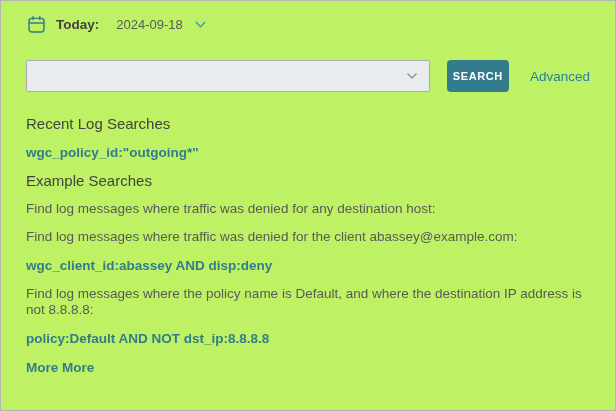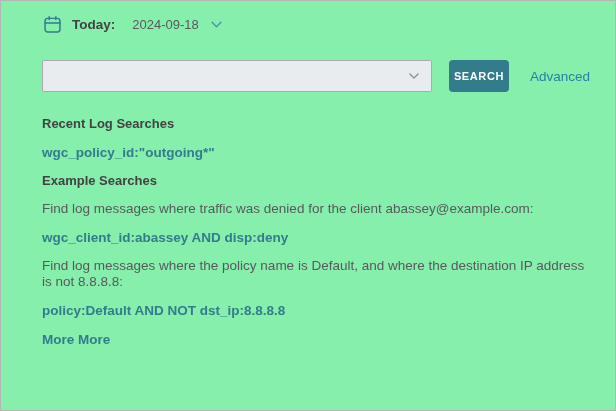--- a/index.html
+++ b/index.html
@@ -1,23 +1,22 @@
 <!DOCTYPE html>
 <html><head>
 <meta charset="utf-8">
 <style>
   * { margin:0; padding:0; box-sizing:border-box; }
   html,body { width:616px; height:411px; }
   body { font-family:"Liberation Sans","DejaVu Sans",sans-serif; }
   .page {
     width:616px; height:411px;
-    background:#86efac;
+    background:#bef264;
     border:1px solid #b5b5b5;
     overflow:hidden;
-    padding-left:16px;
   }
   
   .date-row {
     display:flex; align-items:center;
     padding:13px 0 0 25px;
   }
   .cal-icon { width:21px; height:21px; display:block; }
   .date-label {
     margin-left:9px;
     font-size:13.5px; font-weight:bold; color:#424242;
@@ -54,21 +53,21 @@
   }
   .advanced-link {
     margin-left:21px;
     font-size:13.5px; color:#2382a5;
     text-decoration:none; cursor:pointer;
   }
   
   .content { padding:24px 25px 0 25px; }
   .line { line-height:16px; margin-bottom:12px; }
   .section-heading {
-    font-size:13px; font-weight:bold; color:#424242;
+    font-size:15px; font-weight:normal; color:#424242;
   }
   .desc-text {
     font-size:13.5px; color:#58595b;
   }
   .query-link, .learn-more {
     font-size:13.5px; font-weight:bold; color:#337c8c;
     text-decoration:none; cursor:pointer; display:inline-block;
   }
   .gap-sm { margin-top:0; }
 </style>
@@ -104,20 +103,21 @@
 
   <div class="content">
 
     <div class="line section-heading">Recent Log Searches</div>
     <div class="line">
       <a class="query-link">wgc_policy_id:"outgoing*"</a>
     </div>
 
     <div class="line section-heading gap-sm">Example Searches</div>
 
+    <div class="line desc-text">Find log messages where traffic was denied for any destination host:</div>
 
     <div class="line desc-text gap-sm">Find log messages where traffic was denied for the client abassey@example.com:</div>
     <div class="line">
       <a class="query-link">wgc_client_id:abassey AND disp:deny</a>
     </div>
 
     <div class="line desc-text gap-sm">Find log messages where the policy name is Default, and where the destination IP address is not 8.8.8.8:</div>
     <div class="line">
       <a class="query-link">policy:Default AND NOT dst_ip:8.8.8.8</a>
     </div>

